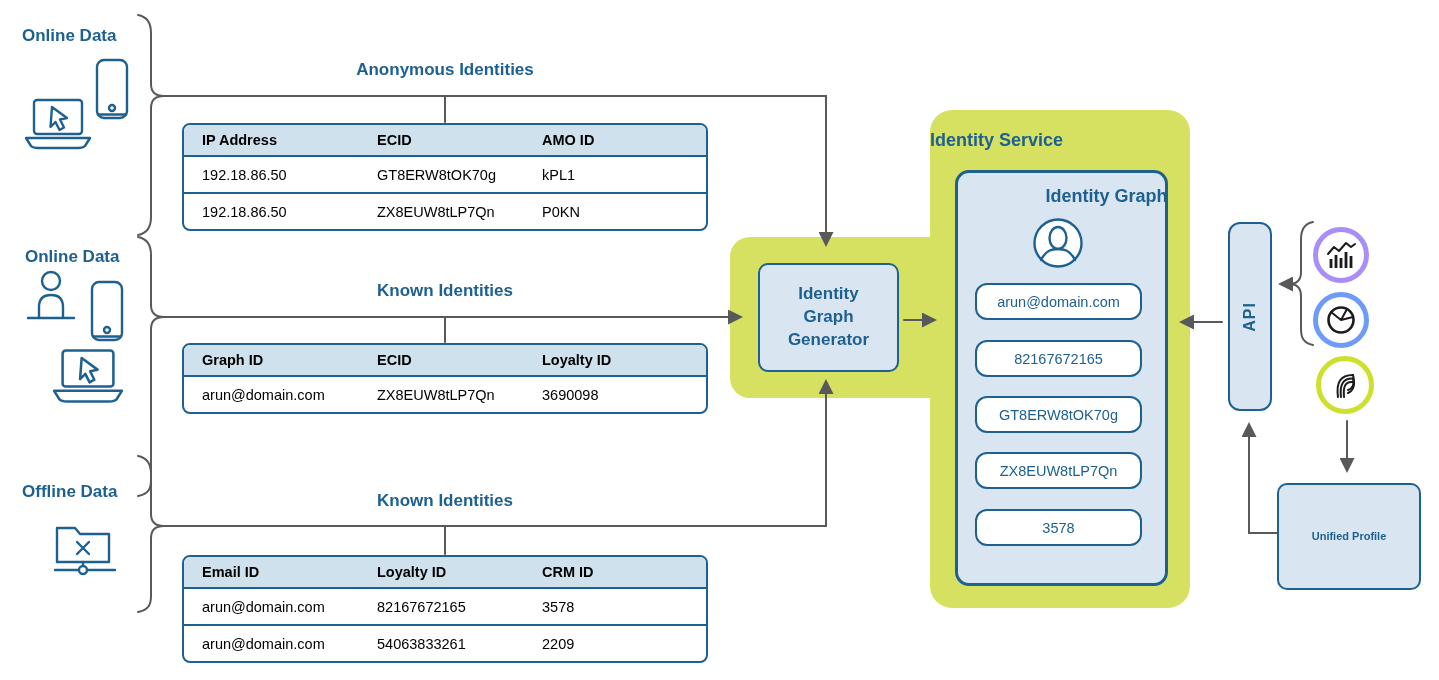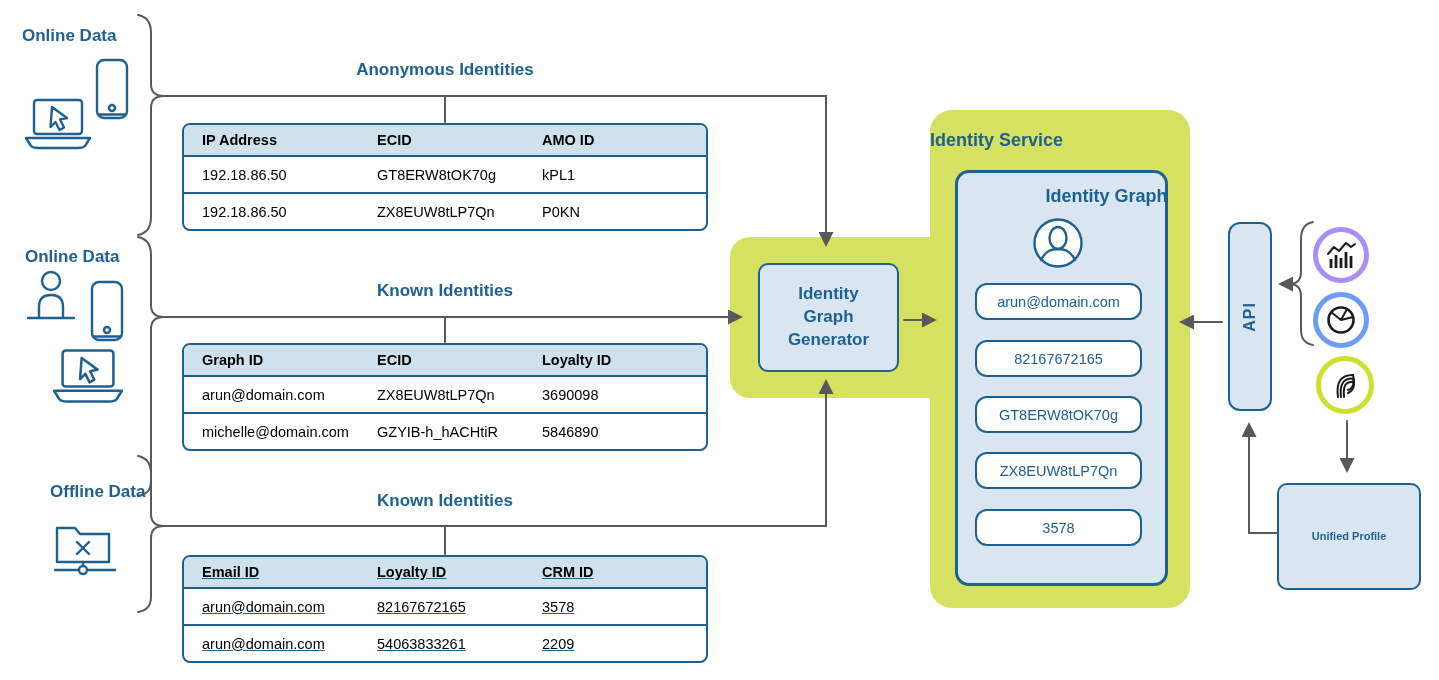--- a/index.html
+++ b/index.html
@@ -122,21 +122,21 @@
     <rect x="2" y="2" width="30" height="58" rx="7"></rect>
     <circle cx="17" cy="50" r="3"></circle>
     <line x1="3" y1="56.5" x2="31" y2="56.5"></line>
   </svg>
   <svg class="abs icon" style="left:52px;top:348px;" width="72" height="56" viewBox="0 0 68 52">
     <rect x="10" y="2" width="48" height="34" rx="3"></rect>
     <path d="M28,9 l15,11 -7,1.5 4,8 -4.5,2.5 -4,-8 -5,5 z"></path>
     <path d="M2,40 H66 L61,48 Q59,50 54,50 H14 Q9,50 7,48 Z"></path>
   </svg>
 
-  <div class="abs src-label" style="left:22px;top:482px;margin-left:28px;">Offline Data</div>
+  <div class="abs src-label" style="left:22px;top:482px;">Offline Data</div>
   <svg class="abs icon" style="left:53px;top:516px;" width="64" height="62" viewBox="0 0 64 62">
     <path d="M4,46 V12 h18 l5,6 h29 v28 z"></path>
     <path d="M24,26 l12,12 M36,26 l-12,12"></path>
     <path d="M30,46 V50"></path>
     <line x1="2" y1="54" x2="62" y2="54"></line>
     <circle cx="30" cy="54" r="4" fill="#ffffff"></circle>
   </svg>
 
   <div class="flow-title" style="top:60px;">Anonymous Identities</div>
   <div class="tbl" style="top:123px;">
@@ -162,29 +162,24 @@
     <div class="row head">
       <div>Graph ID</div>
       <div>ECID</div>
       <div>Loyalty ID</div>
     </div>
     <div class="row">
       <div>arun@domain.com</div>
       <div>ZX8EUW8tLP7Qn</div>
       <div>3690098</div>
     </div>
-    <div class="row">
-      <div>michelle@domain.com</div>
-      <div>GZYIB-h_hACHtiR</div>
-      <div>5846890</div>
-    </div>
   </div>
 
   <div class="flow-title" style="top:491px;">Known Identities</div>
-  <div class="tbl" style="top:555px;text-decoration:underline;">
+  <div class="tbl" style="top:555px;">
     <div class="row head">
       <div>Email ID</div>
       <div>Loyalty ID</div>
       <div>CRM ID</div>
     </div>
     <div class="row">
       <div>arun@domain.com</div>
       <div>82167672165</div>
       <div>3578</div>
     </div>

